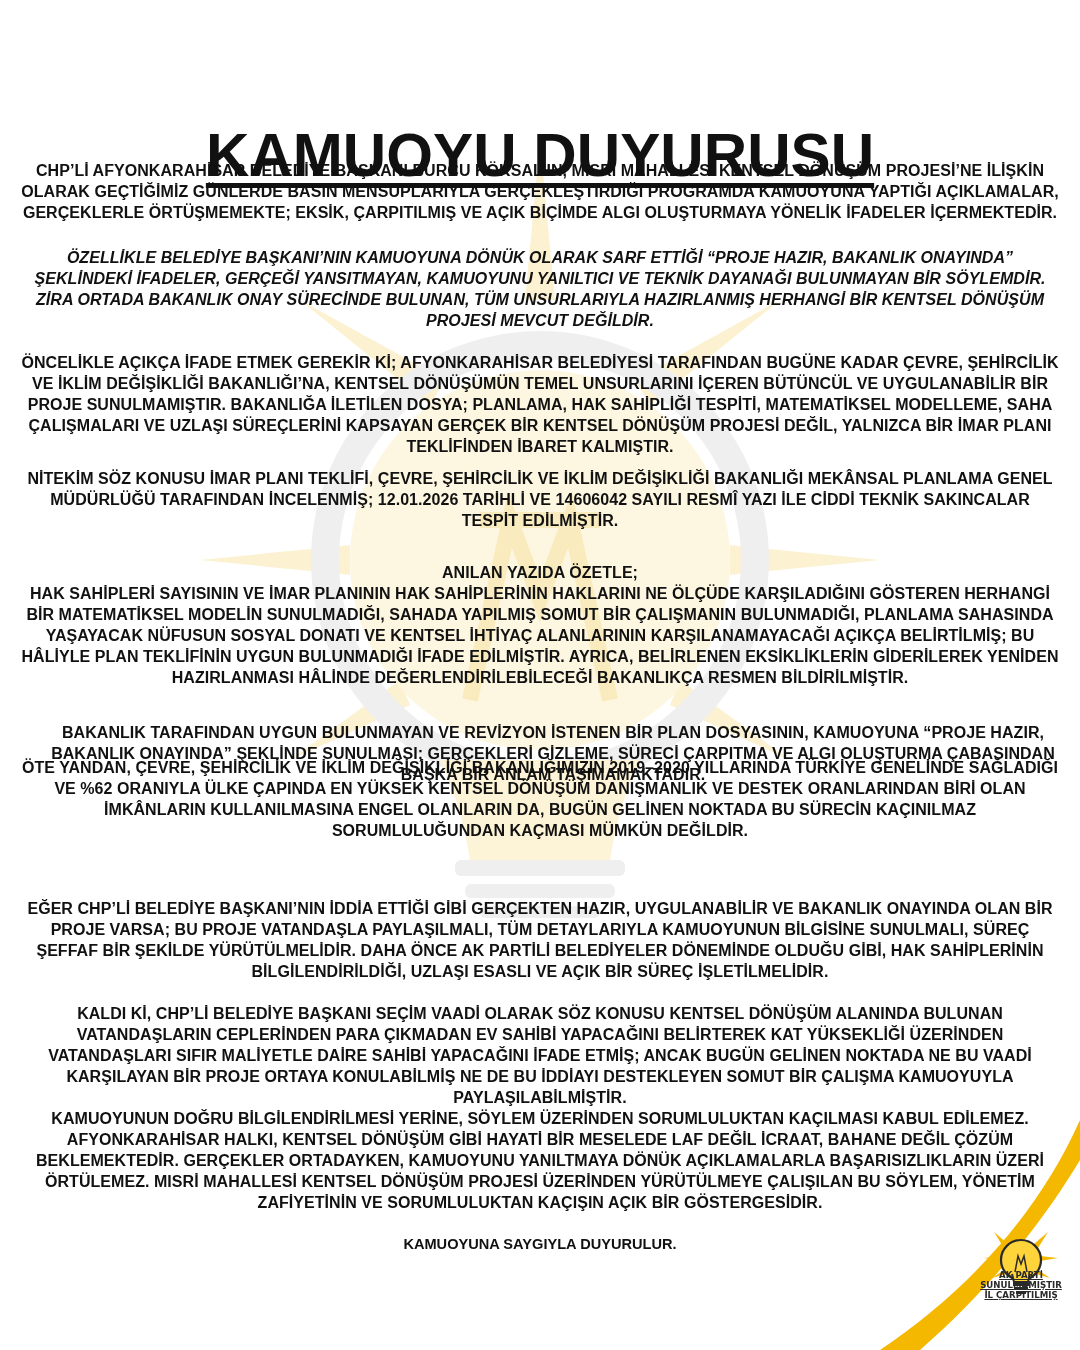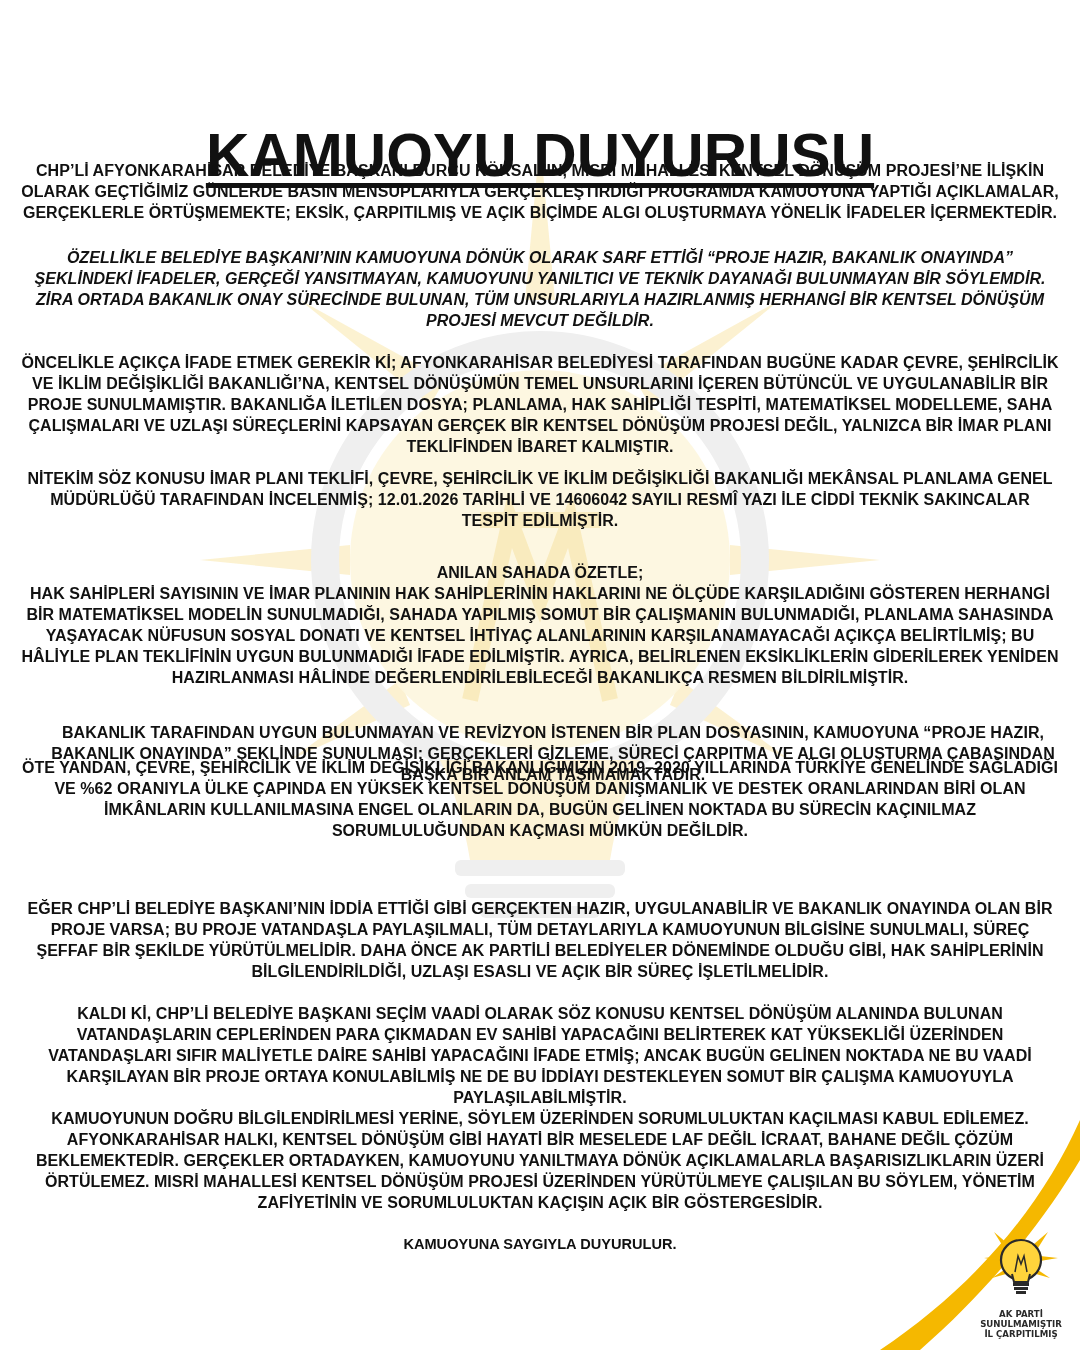--- a/index.html
+++ b/index.html
@@ -14,22 +14,22 @@
     font-size: 62px; font-weight: bold; letter-spacing: 0px; line-height: 70px;
     font-family: "Liberation Sans", sans-serif; transform: scaleX(0.97);
   }
   .title span { text-decoration: underline; text-decoration-thickness: 5px; text-underline-offset: 7px; }
   .para {
     position: absolute; left: 20px; width: 1040px; text-align: center;
     font-size: 16px; font-weight: bold; line-height: 21px; letter-spacing: 0.05px;
   }
   .closing { position: absolute; left: 0; width: 1080px; text-align: center; font-size: 14.6px; font-weight: bold; line-height: 21px; }
   .logo { position: absolute; left: 966px; top: 1218px; width: 110px; height: 120px; z-index: 3; }
-  .logo-text { position: absolute; left: 966px; top: 1309px; width: 110px; text-align: center; z-index: 3;
-    font-size: 8.6px; font-weight: bold; line-height: 10px; color: #2a2a2a; font-family: "DejaVu Sans", sans-serif; }
+  .logo-text { position: absolute; left: 966px; top: 1270px; width: 110px; text-align: center; z-index: 3;
+    font-size: 8.6px; font-weight: bold; line-height: 10px; color: #2a2a2a; font-family: "DejaVu Sans", sans-serif; text-decoration: underline; }
   .swoosh { position: absolute; right: 0; top: 1120px; width: 200px; height: 230px; z-index: 1; }
 </style>
 </head>
 <body>
 
 <svg class="watermark" viewBox="0 0 1080 1350" xmlns="http://www.w3.org/2000/svg">
   <g fill="#FCF1CF" opacity="0.95">
     <polygon points="540,140 555,300 525,300"></polygon>
     <polygon points="300,300 445,380 430,405"></polygon>
     <polygon points="780,300 635,380 650,405"></polygon>
@@ -56,21 +56,21 @@
   <path d="M200 0 L200 40 C170 90 120 160 40 230 L0 230 C90 170 160 90 200 0 Z" fill="#F5B800"></path>
 </svg>
 
 <div class="content">
   <h1 class="title"><span>KAMUOYU DUYURUSU</span></h1>
 
   <p class="para" style="top:160px; margin:0;">CHP’Lİ AFYONKARAHİSAR BELEDİYE BAŞKANI BURCU KÖKSAL’IN, MISRİ MAHALLESİ KENTSEL DÖNÜŞÜM PROJESİ’NE İLİŞKİN OLARAK GEÇTİĞİMİZ GÜNLERDE BASIN MENSUPLARIYLA GERÇEKLEŞTİRDİĞİ PROGRAMDA KAMUOYUNA YAPTIĞI AÇIKLAMALAR, GERÇEKLERLE ÖRTÜŞMEMEKTE; EKSİK, ÇARPITILMIŞ VE AÇIK BİÇİMDE ALGI OLUŞTURMAYA YÖNELİK İFADELER İÇERMEKTEDİR.</p>
   <p class="para" style="top:247px; margin:0;font-style:italic;">ÖZELLİKLE BELEDİYE BAŞKANI’NIN KAMUOYUNA DÖNÜK OLARAK SARF ETTİĞİ “PROJE HAZIR, BAKANLIK ONAYINDA” ŞEKLİNDEKİ İFADELER, GERÇEĞİ YANSITMAYAN, KAMUOYUNU YANILTICI VE TEKNİK DAYANAĞI BULUNMAYAN BİR SÖYLEMDİR. ZİRA ORTADA BAKANLIK ONAY SÜRECİNDE BULUNAN, TÜM UNSURLARIYLA HAZIRLANMIŞ HERHANGİ BİR KENTSEL DÖNÜŞÜM PROJESİ MEVCUT DEĞİLDİR.</p>
   <p class="para" style="top:352px; margin:0;">ÖNCELİKLE AÇIKÇA İFADE ETMEK GEREKİR Kİ; AFYONKARAHİSAR BELEDİYESİ TARAFINDAN BUGÜNE KADAR ÇEVRE, ŞEHİRCİLİK VE İKLİM DEĞİŞİKLİĞİ BAKANLIĞI’NA, KENTSEL DÖNÜŞÜMÜN TEMEL UNSURLARINI İÇEREN BÜTÜNCÜL VE UYGULANABİLİR BİR PROJE SUNULMAMIŞTIR. BAKANLIĞA İLETİLEN DOSYA; PLANLAMA, HAK SAHİPLİĞİ TESPİTİ, MATEMATİKSEL MODELLEME, SAHA ÇALIŞMALARI VE UZLAŞI SÜREÇLERİNİ KAPSAYAN GERÇEK BİR KENTSEL DÖNÜŞÜM PROJESİ DEĞİL, YALNIZCA BİR İMAR PLANI TEKLİFİNDEN İBARET KALMIŞTIR.</p>
   <p class="para" style="top:468px; margin:0;">NİTEKİM SÖZ KONUSU İMAR PLANI TEKLİFİ, ÇEVRE, ŞEHİRCİLİK VE İKLİM DEĞİŞİKLİĞİ BAKANLIĞI MEKÂNSAL PLANLAMA GENEL MÜDÜRLÜĞÜ TARAFINDAN İNCELENMİŞ; 12.01.2026 TARİHLİ VE 14606042 SAYILI RESMÎ YAZI İLE CİDDİ TEKNİK SAKINCALAR TESPİT EDİLMİŞTİR.</p>
-  <p class="para" style="top:562px; margin:0;">ANILAN SAHADA ÖZETLE;</p>
+  <p class="para" style="top:562px; margin:0;">ANILAN YAZIDA ÖZETLE;</p>
   <p class="para" style="top:583px; margin:0;">HAK SAHİPLERİ SAYISININ VE İMAR PLANININ HAK SAHİPLERİNİN HAKLARINI NE ÖLÇÜDE KARŞILADIĞINI GÖSTEREN HERHANGİ BİR MATEMATİKSEL MODELİN SUNULMADIĞI, SAHADA YAPILMIŞ SOMUT BİR ÇALIŞMANIN BULUNMADIĞI, PLANLAMA SAHASINDA YAŞAYACAK NÜFUSUN SOSYAL DONATI VE KENTSEL İHTİYAÇ ALANLARININ KARŞILANAMAYACAĞI AÇIKÇA BELİRTİLMİŞ; BU HÂLİYLE PLAN TEKLİFİNİN UYGUN BULUNMADIĞI İFADE EDİLMİŞTİR. AYRICA, BELİRLENEN EKSİKLİKLERİN GİDERİLEREK YENİDEN HAZIRLANMASI HÂLİNDE DEĞERLENDİRİLEBİLECEĞİ BAKANLIKÇA RESMEN BİLDİRİLMİŞTİR.</p>
   <p class="para" style="top:709px; margin:13px;">BAKANLIK TARAFINDAN UYGUN BULUNMAYAN VE REVİZYON İSTENEN BİR PLAN DOSYASININ, KAMUOYUNA “PROJE HAZIR, BAKANLIK ONAYINDA” ŞEKLİNDE SUNULMASI; GERÇEKLERİ GİZLEME, SÜRECİ ÇARPITMA VE ALGI OLUŞTURMA ÇABASINDAN BAŞKA BİR ANLAM TAŞIMAMAKTADIR.</p>
   <p class="para" style="top:757px; margin:0;">ÖTE YANDAN, ÇEVRE, ŞEHİRCİLİK VE İKLİM DEĞİŞİKLİĞİ BAKANLIĞIMIZIN 2019–2020 YILLARINDA TÜRKİYE GENELİNDE SAĞLADIĞI VE %62 ORANIYLA ÜLKE ÇAPINDA EN YÜKSEK KENTSEL DÖNÜŞÜM DANIŞMANLIK VE DESTEK ORANLARINDAN BİRİ OLAN İMKÂNLARIN KULLANILMASINA ENGEL OLANLARIN DA, BUGÜN GELİNEN NOKTADA BU SÜRECİN KAÇINILMAZ SORUMLULUĞUNDAN KAÇMASI MÜMKÜN DEĞİLDİR.</p>
   <p class="para" style="top:898px; margin:0;">EĞER CHP’Lİ BELEDİYE BAŞKANI’NIN İDDİA ETTİĞİ GİBİ GERÇEKTEN HAZIR, UYGULANABİLİR VE BAKANLIK ONAYINDA OLAN BİR PROJE VARSA; BU PROJE VATANDAŞLA PAYLAŞILMALI, TÜM DETAYLARIYLA KAMUOYUNUN BİLGİSİNE SUNULMALI, SÜREÇ ŞEFFAF BİR ŞEKİLDE YÜRÜTÜLMELİDİR. DAHA ÖNCE AK PARTİLİ BELEDİYELER DÖNEMİNDE OLDUĞU GİBİ, HAK SAHİPLERİNİN BİLGİLENDİRİLDİĞİ, UZLAŞI ESASLI VE AÇIK BİR SÜREÇ İŞLETİLMELİDİR.</p>
   <p class="para" style="top:1003px; margin:0;">KALDI Kİ, CHP’Lİ BELEDİYE BAŞKANI SEÇİM VAADİ OLARAK SÖZ KONUSU KENTSEL DÖNÜŞÜM ALANINDA BULUNAN VATANDAŞLARIN CEPLERİNDEN PARA ÇIKMADAN EV SAHİBİ YAPACAĞINI BELİRTEREK KAT YÜKSEKLİĞİ ÜZERİNDEN VATANDAŞLARI SIFIR MALİYETLE DAİRE SAHİBİ YAPACAĞINI İFADE ETMİŞ; ANCAK BUGÜN GELİNEN NOKTADA NE BU VAADİ KARŞILAYAN BİR PROJE ORTAYA KONULABİLMİŞ NE DE BU İDDİAYI DESTEKLEYEN SOMUT BİR ÇALIŞMA KAMUOYUYLA PAYLAŞILABİLMİŞTİR.</p>
   <p class="para" style="top:1108px; margin:0;">KAMUOYUNUN DOĞRU BİLGİLENDİRİLMESİ YERİNE, SÖYLEM ÜZERİNDEN SORUMLULUKTAN KAÇILMASI KABUL EDİLEMEZ. AFYONKARAHİSAR HALKI, KENTSEL DÖNÜŞÜM GİBİ HAYATİ BİR MESELEDE LAF DEĞİL İCRAAT, BAHANE DEĞİL ÇÖZÜM BEKLEMEKTEDİR. GERÇEKLER ORTADAYKEN, KAMUOYUNU YANILTMAYA DÖNÜK AÇIKLAMALARLA BAŞARISIZLIKLARIN ÜZERİ ÖRTÜLEMEZ. MISRİ MAHALLESİ KENTSEL DÖNÜŞÜM PROJESİ ÜZERİNDEN YÜRÜTÜLMEYE ÇALIŞILAN BU SÖYLEM, YÖNETİM ZAFİYETİNİN VE SORUMLULUKTAN KAÇIŞIN AÇIK BİR GÖSTERGESİDİR.</p>
   <p class="closing" style="top:1234px; margin:0;">KAMUOYUNA SAYGIYLA DUYURULUR.</p>
 </div>
 
 <svg class="logo" viewBox="0 0 110 120" xmlns="http://www.w3.org/2000/svg">

